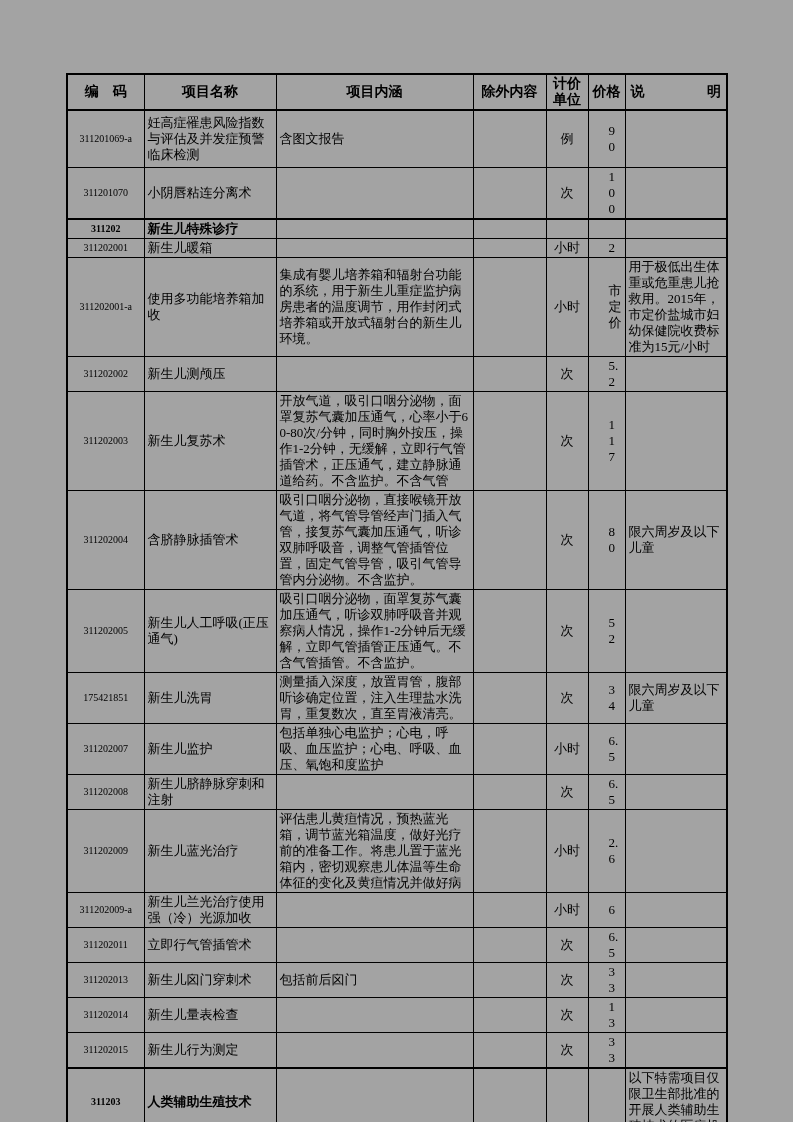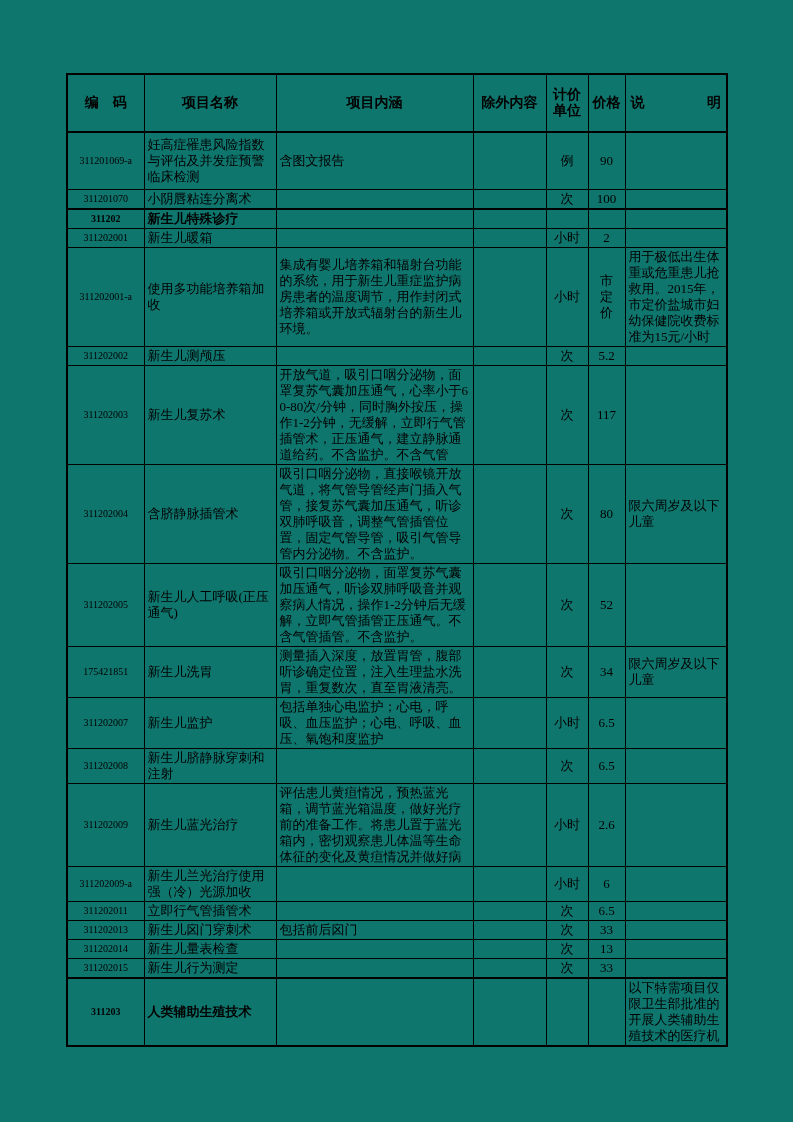--- a/index.html
+++ b/index.html
@@ -1,17 +1,17 @@
 <!DOCTYPE html>
 <html><head>
 <meta charset="utf-8">
 <style>
   html,body{margin:0;padding:0;background:#e8e8e8;}
   .page{
-    width:793px;height:1122px;background:#0f766e;box-sizing:border-box;
+    width:793px;height:1122px;background:#a3a3a3;box-sizing:border-box;
     padding:73px 0 0 66px;
     font-family:"Liberation Serif","DejaVu Serif",serif;color:#000;
     position:relative;overflow:hidden;
   }
   table.price-table{
     border-collapse:collapse;table-layout:fixed;width:660px;
     border:2px solid #000;
   }
   col.c1{width:77px}col.c2{width:132px}col.c3{width:197px}
   col.c4{width:73px}col.c5{width:42px}col.c6{width:37px}col.c7{width:102px}
@@ -21,24 +21,24 @@
     font-size:13px;line-height:16px;
     vertical-align:middle;
     overflow:hidden;
     word-break:break-all;
   }
   thead th{
     font-size:14px;font-weight:bold;text-align:center;
     border-top:2px solid #000;border-bottom:2px solid #000;
     height:32px;padding:1px 2px;
   }
-  th.h-note{text-align:justify;text-align-last:justify;padding:12px 5px;}
+  th.h-note{text-align:justify;text-align-last:justify;padding:1px 5px;}
   td.c-code{white-space:nowrap;word-break:normal;font-size:10px;text-align:center;}
   td.c-unit{text-align:center;padding:1px 2px;}
-  td.c-price{text-align:center;padding:1px 8px;}
+  td.c-price{text-align:center;padding:1px 20px;}
   tbody tr{height:17px;}
   tbody tr:nth-child(1){height:57px}
   tbody tr:nth-child(3){height:18px}
   tbody tr:nth-child(4){height:19px}
   tbody tr:nth-child(5){height:93px}
   tbody tr:nth-child(6){height:18px}
   tbody tr:nth-child(7){height:98px}
   tbody tr:nth-child(8){height:93px}
   tbody tr:nth-child(9){height:78px}
   tbody tr:nth-child(10){height:50px}

